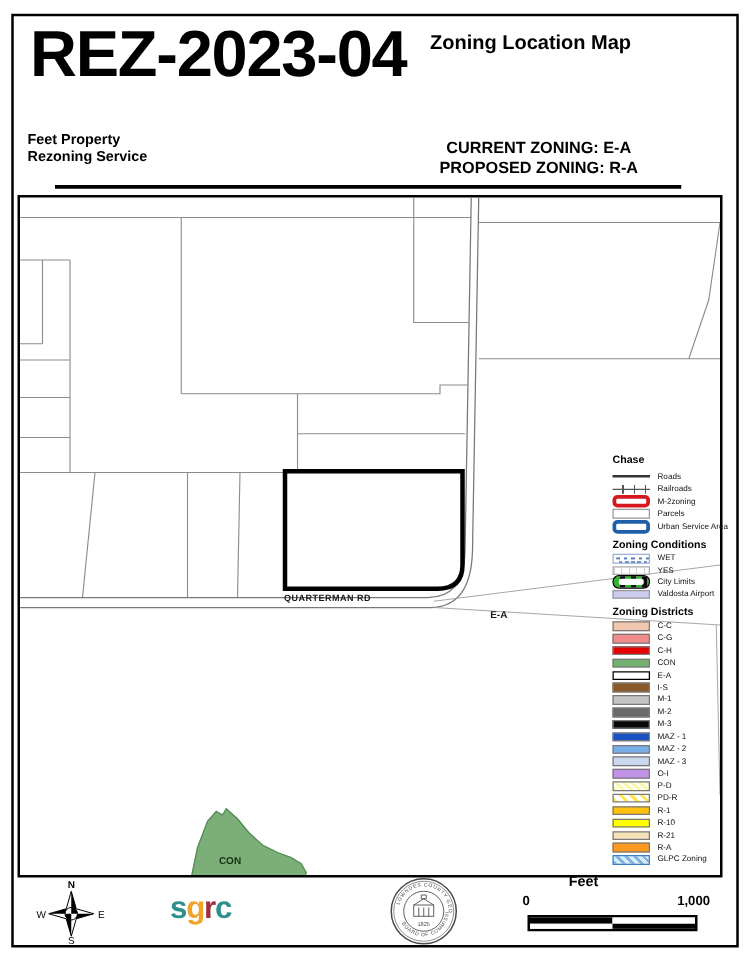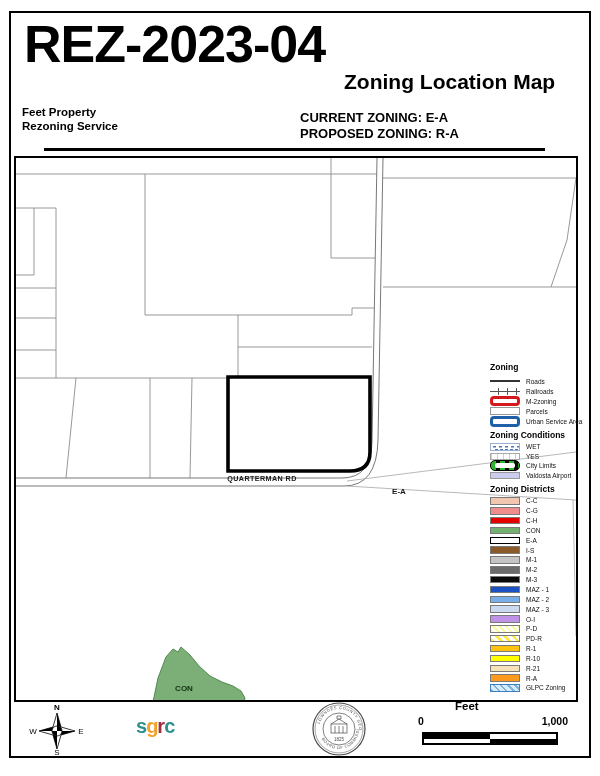--- a/index.html
+++ b/index.html
@@ -2,23 +2,23 @@
 <html><head>
 <meta charset="utf-8">
 <style>
   html,body{margin:0;padding:0;background:#fff;}
   body{width:600px;height:776px;position:relative;font-family:"Liberation Sans",sans-serif;overflow:hidden;}
   .abs{position:absolute;}
   
   .page-border{left:9px;top:11px;width:578px;height:743px;border:2px solid #000;}
   
   .case-no{left:24px;top:14px;font-size:52px;font-weight:bold;letter-spacing:-1px;color:#000;}
-  .map-title{left:344px;top:26px;font-size:21px;font-weight:bold;color:#000;margin-top:44px;}
+  .map-title{left:344px;top:26px;font-size:16px;font-weight:bold;color:#000;}
   .prop-block{left:22px;top:105px;font-size:11.5px;font-weight:bold;line-height:14px;color:#000;}
-  .zoning-block{left:300px;top:110px;width:262px;text-align:left;font-size:13px;font-weight:bold;line-height:15.5px;color:#000;}
+  .zoning-block{left:300px;top:110px;width:262px;text-align:center;font-size:13px;font-weight:bold;line-height:15.5px;color:#000;}
   .heavy-rule{left:44px;top:148px;width:501px;height:3px;background:#000;}
   
   .map-frame{left:14px;top:156px;width:564px;height:546px;border:2px solid #000;box-sizing:border-box;background:#fff;}
   .map-frame svg{position:absolute;left:0;top:0;}
   
   .legend{left:474px;top:204px;width:106px;}
   .lhead{font-size:8.5px;font-weight:bold;color:#000;margin:0 0 4px 0;white-space:nowrap;}
   .lhead.mid{margin:4px 0 2px 0;}
   .lrow{display:flex;align-items:center;height:10px;}
   .lrow.c{height:9.5px;}
@@ -40,21 +40,21 @@
   .sw-city{border:1.5px solid #000;border-radius:5px;height:11px;background:repeating-linear-gradient(90deg,#2DB52D 0 5px,#0a0a0a 5px 9px);}
   .sw-city-inner{position:absolute;left:4px;right:4px;top:2px;bottom:2px;background:#fff;border-radius:2px;}
   .sw-airport{border:1px solid #999;}
   .sw-d{border:1px solid #7a7a7a;}
   .hatch-pd{background-image:repeating-linear-gradient(45deg,rgba(250,250,160,.95) 0 2px,rgba(255,255,255,.85) 2px 4.5px);}
   .hatch-pdr{background-image:repeating-linear-gradient(45deg,#FFE94A 0 2.5px,#ffffff 2.5px 6px);}
   .hatch-glpc{border:1.5px solid #3C7EBF;background-image:repeating-linear-gradient(45deg,#7EB2E0 0 2px,rgba(255,255,255,0) 2px 5px);}
   
   .compass{left:28px;top:702px;width:58px;height:54px;}
   .logo{left:136px;top:712px;display:flex;align-items:flex-start;}
-  .logo-letters{font-size:20px;font-weight:bold;line-height:28px;letter-spacing:-1px;}
+  .logo-letters{font-size:25px;font-weight:bold;line-height:28px;letter-spacing:-1px;}
   .logo-text{margin-left:7px;padding-top:7px;}
   .logo-org1{font-size:9.5px;font-weight:bold;color:#1E3B63;letter-spacing:.3px;}
   .logo-org2{font-size:8px;color:#9A9A9A;letter-spacing:.6px;}
   .seal{left:308px;top:700px;width:62px;height:58px;}
   .scale-unit{left:455px;top:700px;width:70px;text-align:left;font-size:11.5px;font-weight:bold;color:#000;}
   .scale-min{left:418px;top:715px;font-size:10.5px;font-weight:bold;color:#000;}
   .scale-max{left:510px;top:715px;width:58px;text-align:right;font-size:10.5px;font-weight:bold;color:#000;}
   .scale-bar{left:422px;top:732px;width:136px;height:13px;border:2px solid #000;box-sizing:border-box;display:grid;grid-template-columns:1fr 1fr;grid-template-rows:1fr 1fr;}
   .cell-b{background:#000;}.cell-w{background:#fff;}
 </style>
@@ -108,21 +108,21 @@
     <path d="M228,377 H370 V452 Q370,471 350,471 H228 Z" fill="#FFFFFF" stroke="#000" stroke-width="3.6"></path>
 
     <path d="M153,702 L158,678 L166,657 L173,649 L178,652 L181,647 L190,655 L199,666 L210,676 L222,682 L233,686 L241,691 L245,698 L243,705 L236,710 L222,712 L205,710 L188,707 L172,705 L160,704 Z" fill="#7CAE78" stroke="#4E8B4E" stroke-width="1"></path>
 
     <text x="262" y="481" text-anchor="middle" font-size="7.2" font-weight="bold" fill="#1a1a1a" letter-spacing="0.4">QUARTERMAN RD</text>
     <text x="399" y="494" text-anchor="middle" font-size="8" font-weight="bold" fill="#1a1a1a">E-A</text>
     <text x="184" y="691" text-anchor="middle" font-size="8" font-weight="bold" fill="#133313">CON</text>
   </svg>
 
   <div class="abs legend">
-    <div class="lhead">Zoning</div>
+    <div class="lhead">Chase</div>
 
     <div class="lrow">
       <div class="sw sw-road"></div>
       <div class="llabel">Roads</div>
     </div>
     <div class="lrow">
       <div class="sw sw-rail"></div>
       <div class="llabel">Railroads</div>
     </div>
     <div class="lrow">

